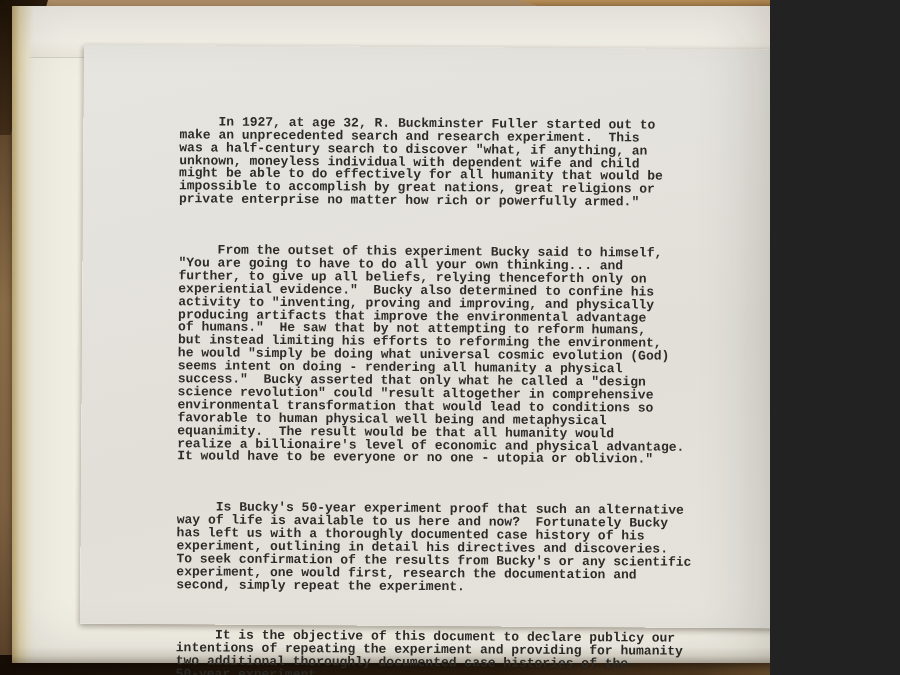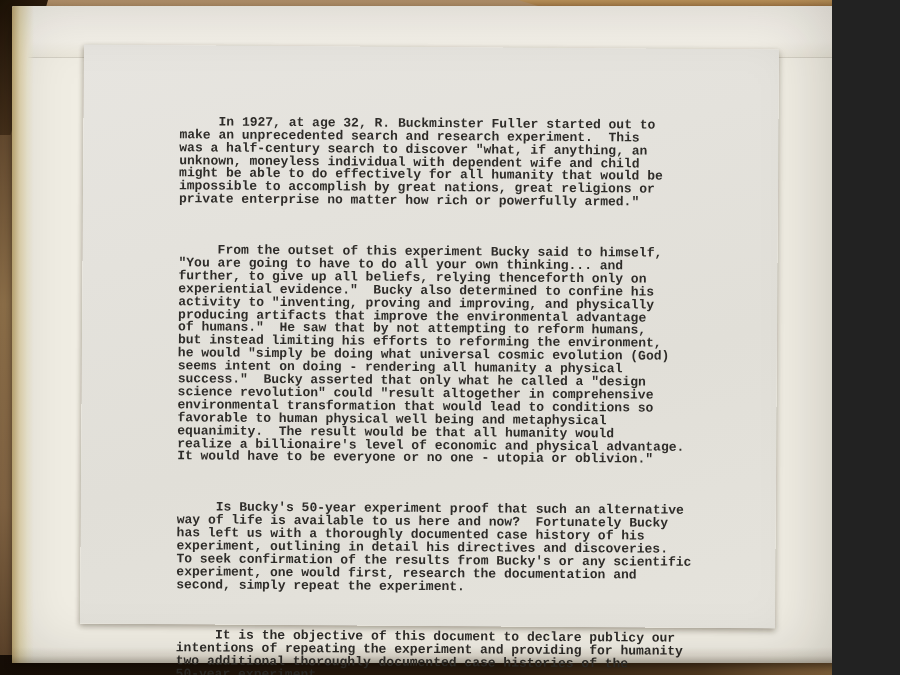--- a/index.html
+++ b/index.html
@@ -1,20 +1,20 @@
 <!DOCTYPE html>
 <html><head>
 <meta charset="utf-8">
 <style>
   html, body { margin: 0; padding: 0; background: #222; }
   * { box-sizing: border-box; }
 
   .photo {
     position: relative;
-    width: 832px;
+    width: 770px;
     height: 675px;
     overflow: hidden;
     background: #4d7c0f;
     font-family: "Liberation Mono", "DejaVu Sans Mono", monospace;
   }
   .photo::after { 
     content: "";
     position: absolute; inset: 0;
     box-shadow: inset 0 0 70px rgba(20,12,4,0.22);
     pointer-events: none;

